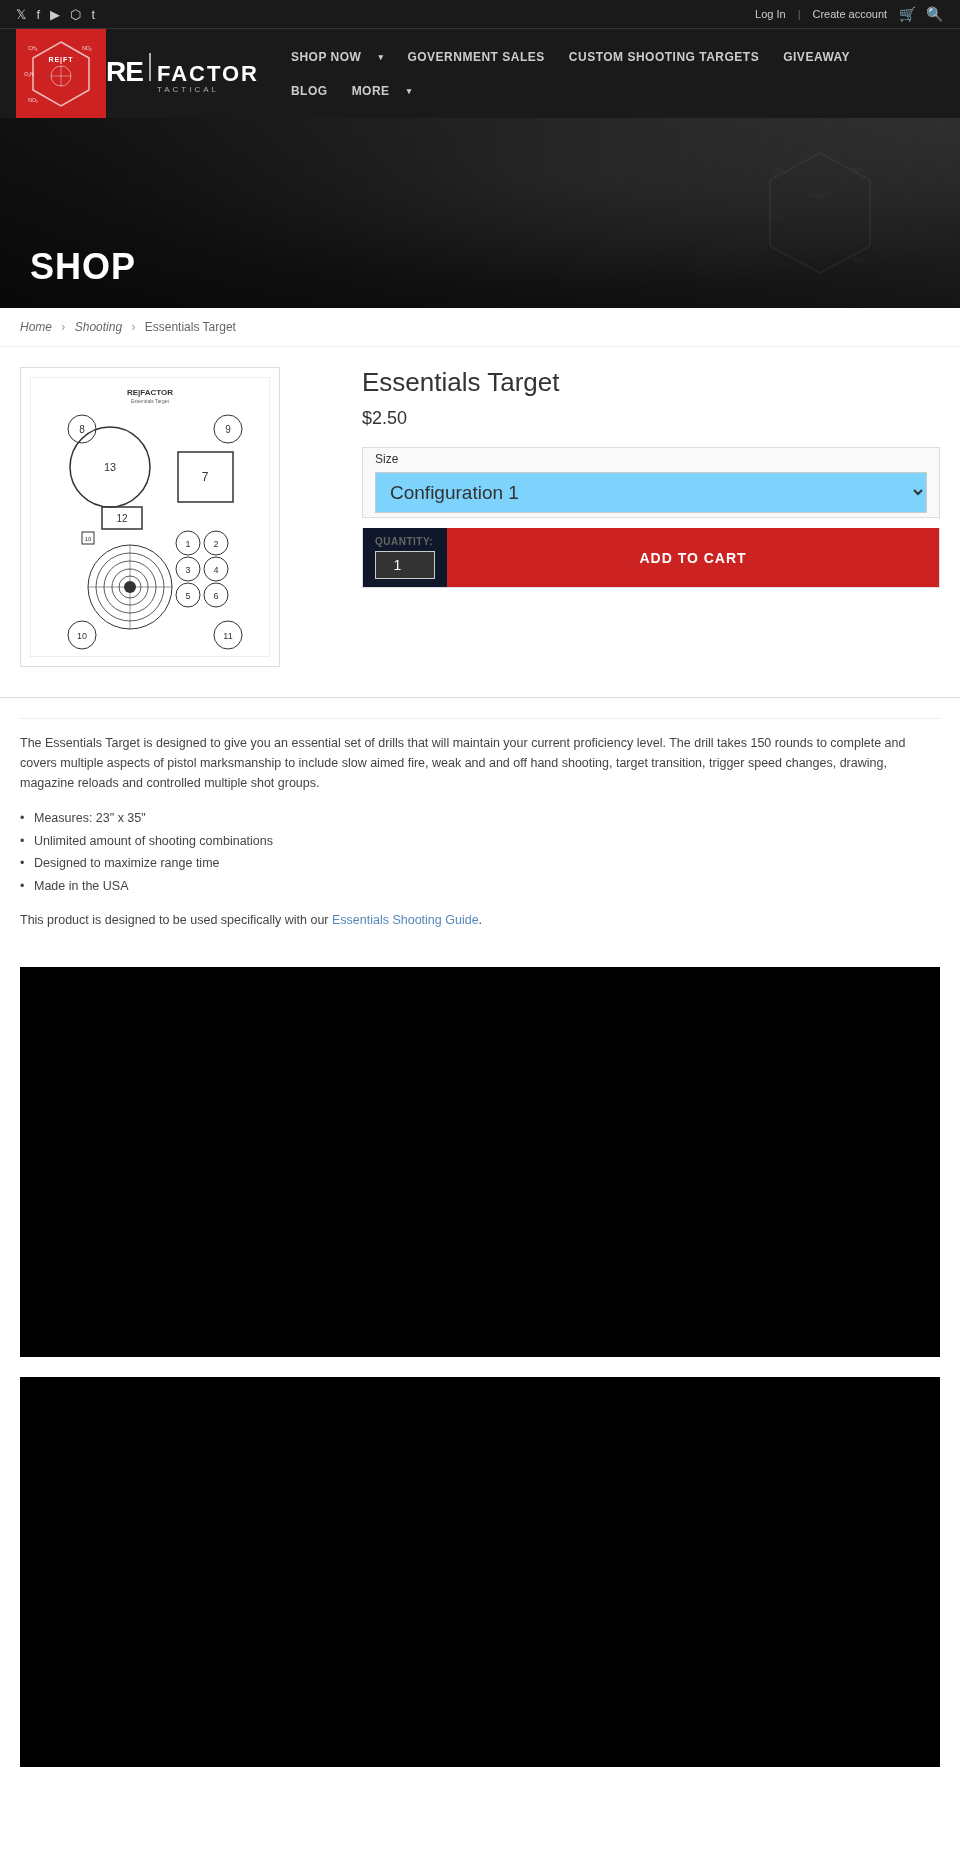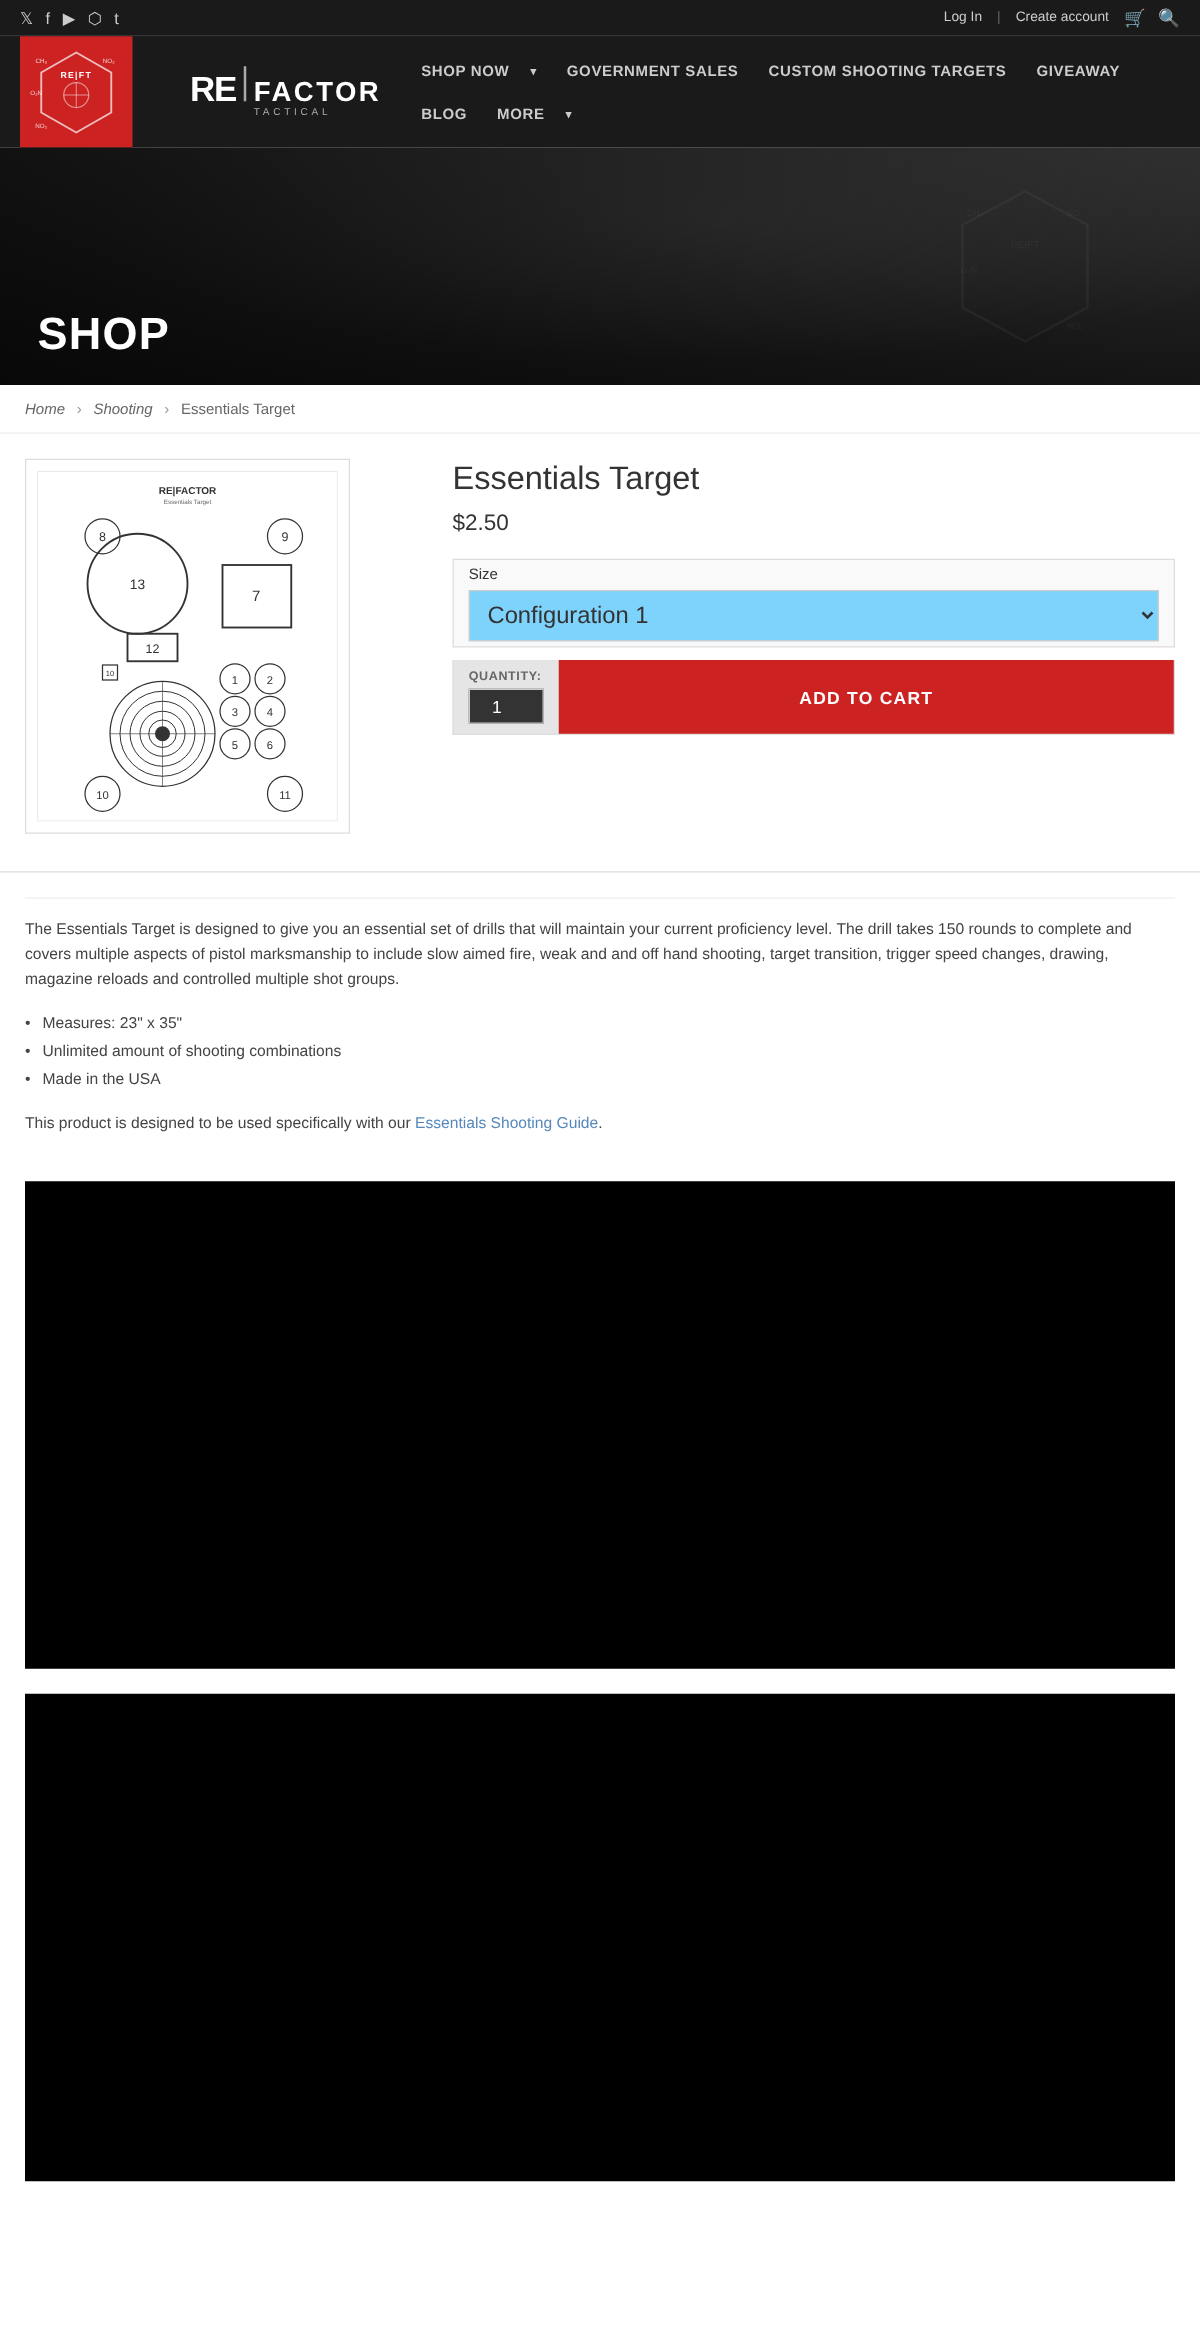--- a/index.html
+++ b/index.html
@@ -29,21 +29,20 @@
       display: flex;
       align-items: center;
       padding: 0 16px;
       height: 90px;
       border-top: 1px solid #333;
     }
     .logo-area {
       display: flex;
       align-items: center;
       margin-right: 20px;
-      gap: 46px;
     }
     .logo-box {
       background: #cc2222;
       width: 90px;
       height: 90px;
       display: flex;
       align-items: center;
       justify-content: center;
       position: relative;
     }
@@ -190,21 +189,21 @@
       font-size: 19px;
       background: #7dd3fc;
       color: #333;
       outline: none;
       cursor: pointer;
     }
     .add-to-cart-row {
       display: flex;
       align-items: stretch;
       gap: 0;
-      background: #e5e5e5;
+      background: #0f172a;
       border: 1px solid #ddd;
       border-top: none;
     }
     .quantity-section {
       display: flex;
       flex-direction: column;
       padding: 8px 12px;
       flex: 0 0 auto;
     }
     .quantity-label {
@@ -492,20 +491,21 @@
     </div>
   </div>
 </div>
 
 <div class="description-section">
   <hr style="border:none;border-top:1px solid #eee;margin-bottom:14px;">
   <p class="description-text">The Essentials Target is designed to give you an essential set of drills that will maintain your current proficiency level. The drill takes 150 rounds to complete and covers multiple aspects of pistol marksmanship to include slow aimed fire, weak and and off hand shooting, target transition, trigger speed changes, drawing, magazine reloads and controlled multiple shot groups.</p>
   <ul class="description-list">
     <li>Measures: 23" x 35"</li>
     <li>Unlimited amount of shooting combinations</li>
+    <li>Designed to maximize range time</li>
     <li>Made in the USA</li>
   </ul>
   <p class="description-note">
     <span>This product is designed to be used specifically with our </span><a class="description-link">Essentials Shooting Guide</a><span>.</span>
   </p>
 </div>
 
 <div class="video-section">
   
 </div>

